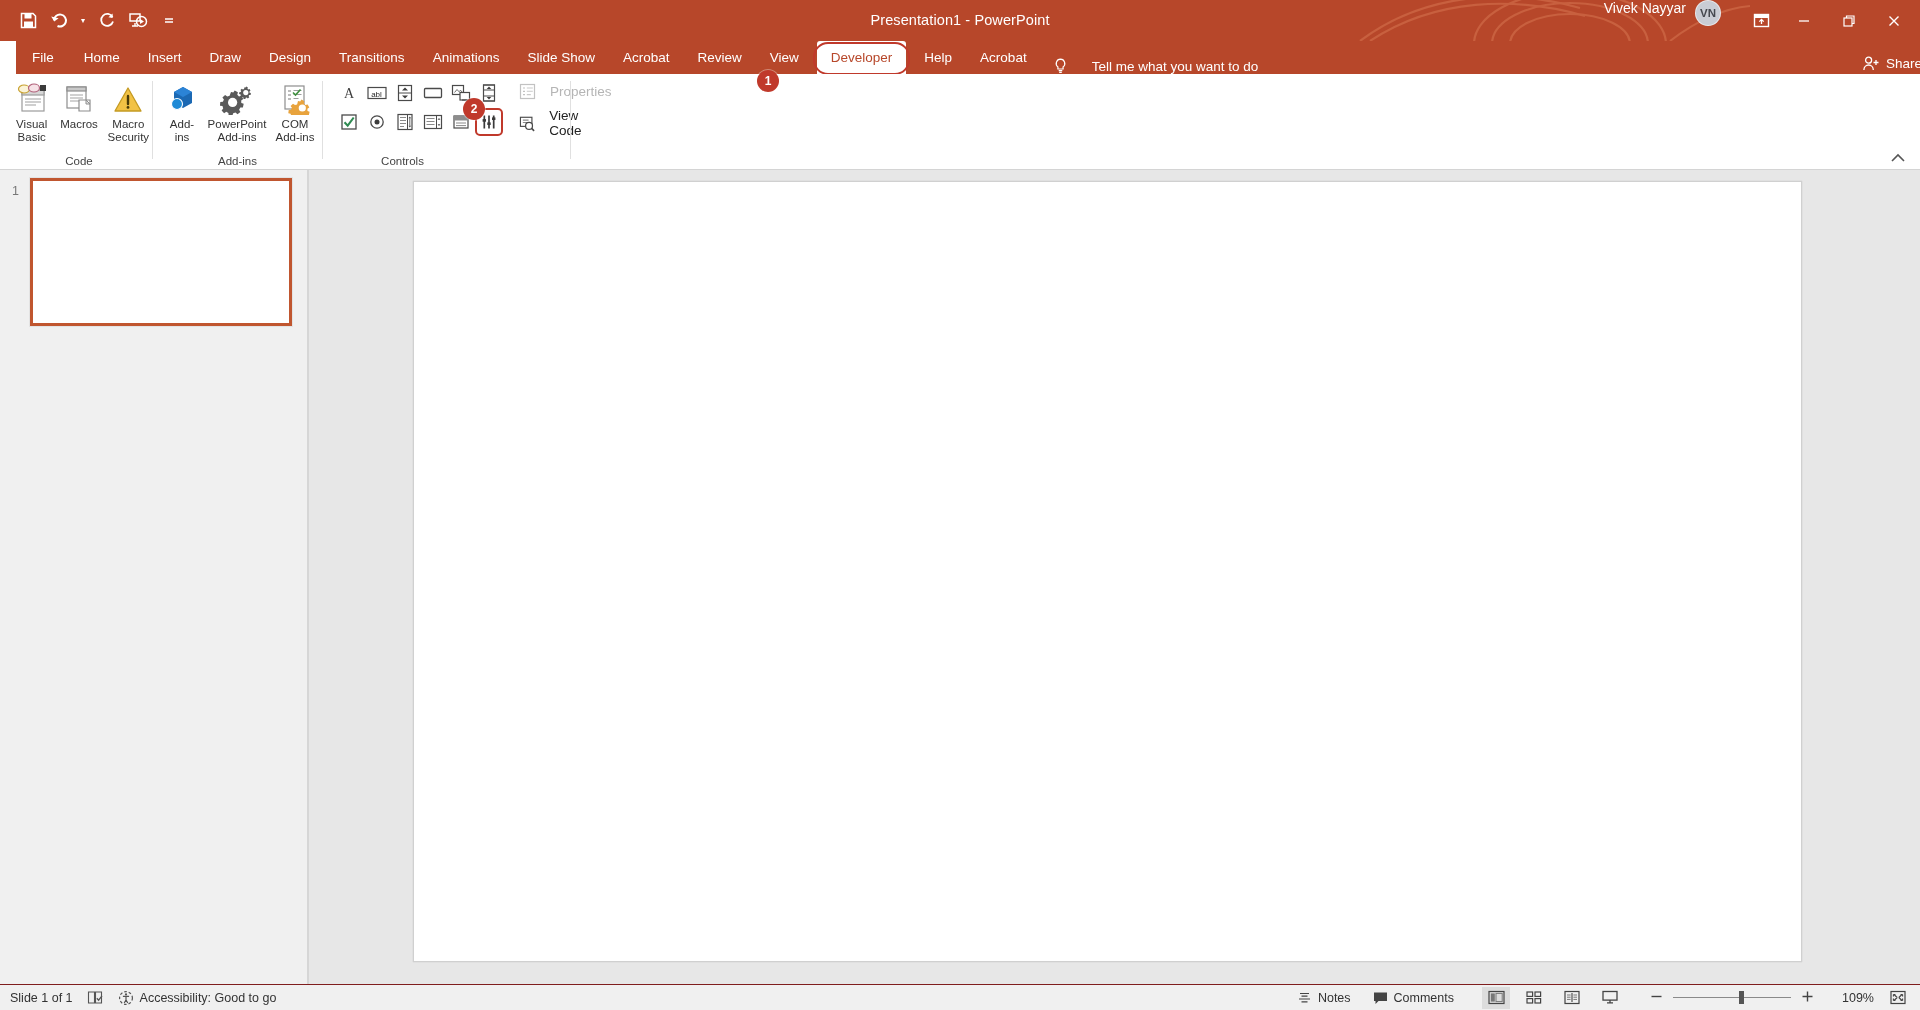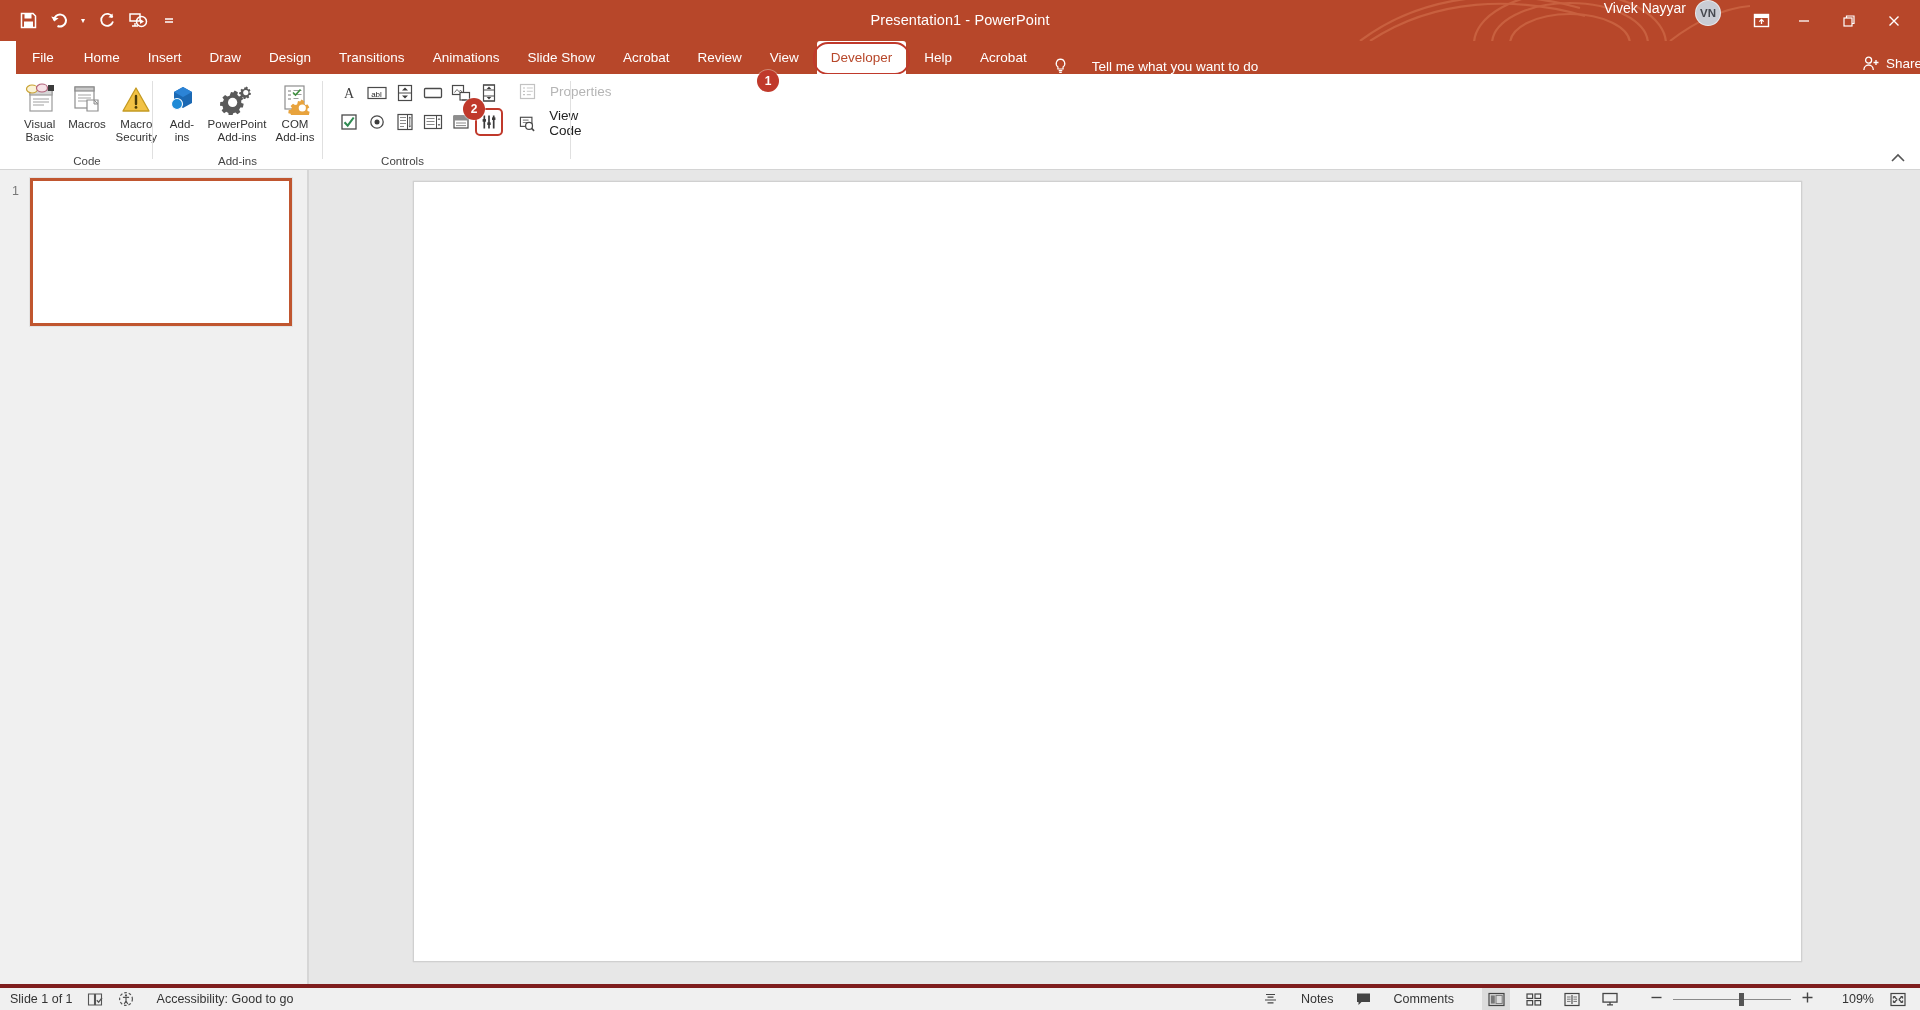--- a/index.html
+++ b/index.html
@@ -133,25 +133,25 @@
   .slidepane { position:absolute; left:309px; top:0; right:0; height:814px; background:#e7e7e7; }
   .slide-canvas {
     position:absolute; left:104px; top:11px; width:1389px; height:781px;
     background:#fff; border:1px solid #d0d0d0;
     box-shadow:0 0 1px rgba(0,0,0,.18);
   }
 
   
   .statusbar {
     position:absolute; left:0; bottom:0; width:1920px; height:26px;
-    background:#f0f0f0; border-top:4px solid #7f1d1d;
+    background:#f0f0f0; border-top:1px solid #7f1d1d;
     display:flex; align-items:center; font-size:12.5px; color:#333;
   }
   .sb-left { display:flex; align-items:center; gap:14px; padding-left:10px; }
-  .sb-item { display:flex; align-items:center; gap:23px; }
+  .sb-item { display:flex; align-items:center; gap:6px; }
   .sb-right { margin-left:auto; display:flex; align-items:center; gap:10px; padding-right:8px; }
   .view-btn {
     width:28px;height:22px;display:flex;align-items:center;justify-content:center;
   }
   .view-btn.active { background:#dcdcdc; }
   .zoom-slider { display:flex; align-items:center; gap:4px; }
   .zoom-track { width:118px; height:1px; background:#8a8a8a; position:relative; }
   .zoom-handle { position:absolute; left:66px; top:-6px; width:5px; height:13px; background:#555; }
   .zoom-pct { width:44px; text-align:right; font-size:12.5px; }
 
@@ -275,21 +275,21 @@
           <circle cx="5.6" cy="4.2" r="3" fill="none" stroke="#fff" stroke-width="1.3"></circle>
           <path d="M0.9 14c0-3 2.1-5 4.7-5s4.7 2 4.7 5" fill="none" stroke="#fff" stroke-width="1.3"></path>
           <path d="M13 4v5M10.5 6.5h5" stroke="#fff" stroke-width="1.3"></path>
         </svg>
       <span>Share</span>
     </div>
   </div>
 
   <div class="ribbon">
 
-    <div class="rgroup" style="left:12px; width:150px;">
+    <div class="rgroup" style="left:4px; width:150px;">
       <div class="rgroup-body" style="padding-left:4px;">
         <div class="bigbtn" style="width:48px;">
           <span class="ico">
             <svg width="34" height="32" viewBox="0 0 34 32">
               <rect x="7" y="7" width="22" height="21" fill="#fff" stroke="#9b9b9b" stroke-width="1.2"></rect>
               <rect x="7" y="7" width="22" height="5" fill="#d6d6d6" stroke="#9b9b9b" stroke-width="1.2"></rect>
               <path d="M10 16h16M10 19h16M10 22h11" stroke="#a0a0a0" stroke-width="1.2"></path>
               <ellipse cx="9" cy="6" rx="5.5" ry="4" fill="#fbf3d6" stroke="#c8a02e" stroke-width="1.2"></ellipse>
               <ellipse cx="19" cy="5" rx="5.5" ry="4" fill="#f6e2e7" stroke="#b1617a" stroke-width="1.2"></ellipse>
               <rect x="25" y="2" width="6" height="6" fill="#3b3b3b"></rect>

